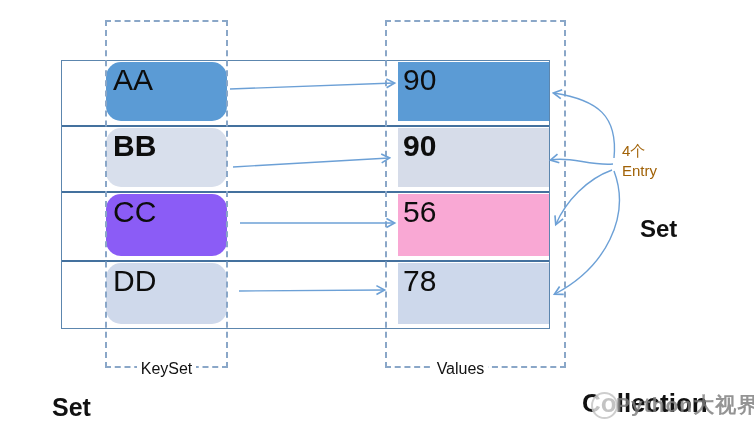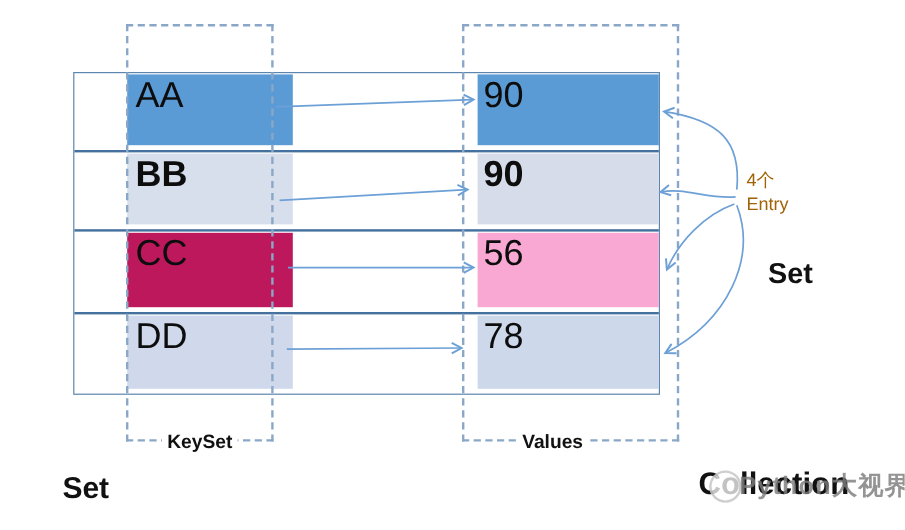--- a/index.html
+++ b/index.html
@@ -13,31 +13,31 @@
     border:1px solid #5c86ae;box-sizing:border-box;z-index:1;
     display:flex;flex-direction:column;
   }
   .map-row{position:relative;box-sizing:border-box;border-bottom:2px solid #44719e;}
   .map-row:last-child{border-bottom:none;}
   .r1{height:66px;} .r2{height:66px;font-weight:bold;} .r3{height:69px;} .r4{flex:1;}
   .key-cell,.value-cell{
     position:absolute;top:1px;bottom:4px;box-sizing:border-box;
     font-size:30px;line-height:34px;color:#0d0d0d;padding:1px 0 0 7px;
   }
-  .key-cell{left:44px;width:138px;}
+  .key-cell{left:44px;width:121px;border-radius:15px;}
   .value-cell{left:336px;width:151px;padding-left:5px;}
   
   .dashed-frame{
     position:absolute;top:20px;height:348px;box-sizing:border-box;
     border:2px dashed #8aa7c8;z-index:2;
   }
   .keyset-frame{left:105px;width:123px;}
   .values-frame{left:385px;width:181px;}
   .frame-label{
-    position:absolute;top:360px;text-align:center;z-index:4;font-size:16px;color:#111;font-weight:bold;
+    position:absolute;top:360px;text-align:center;z-index:4;font-size:16px;color:#111;
   }
   .frame-label span{background:#fff;padding:0 4px;}
   .keyset-label{left:105px;width:123px;}
   .values-label{left:370px;width:181px;}
   
   .entry-note{position:absolute;left:622px;top:141px;font-size:15px;line-height:20px;color:#a16207;z-index:4;}
   .set-right{position:absolute;left:640px;top:215px;font-size:24px;font-weight:bold;color:#111;z-index:4;}
   .set-bottom{position:absolute;left:52px;top:393px;font-size:25px;font-weight:bold;color:#111;z-index:4;}
   .collection{position:absolute;left:545px;top:388px;font-size:26px;font-weight:bold;color:#111;z-index:4;margin-left:37px;}
   
@@ -60,21 +60,21 @@
   <div class="map-table">
     <div class="map-row r1">
       <div class="key-cell" style="background: rgb(91, 155, 213);">AA</div>
       <div class="value-cell" style="background: rgb(91, 155, 213);">90</div>
     </div>
     <div class="map-row r2">
       <div class="key-cell" style="background: rgb(216, 223, 236);">BB</div>
       <div class="value-cell" style="background: rgb(214, 220, 233);">90</div>
     </div>
     <div class="map-row r3">
-      <div class="key-cell" style="background: #be185d;">CC</div>
+      <div class="key-cell" style="background: #8b5cf6;">CC</div>
       <div class="value-cell" style="background: #f9a8d4;">56</div>
     </div>
     <div class="map-row r4">
       <div class="key-cell" style="background: rgb(207, 217, 235);">DD</div>
       <div class="value-cell" style="background: rgb(205, 216, 235);">78</div>
     </div>
   </div>
 
   <div class="dashed-frame keyset-frame"></div>
   <div class="dashed-frame values-frame"></div>

